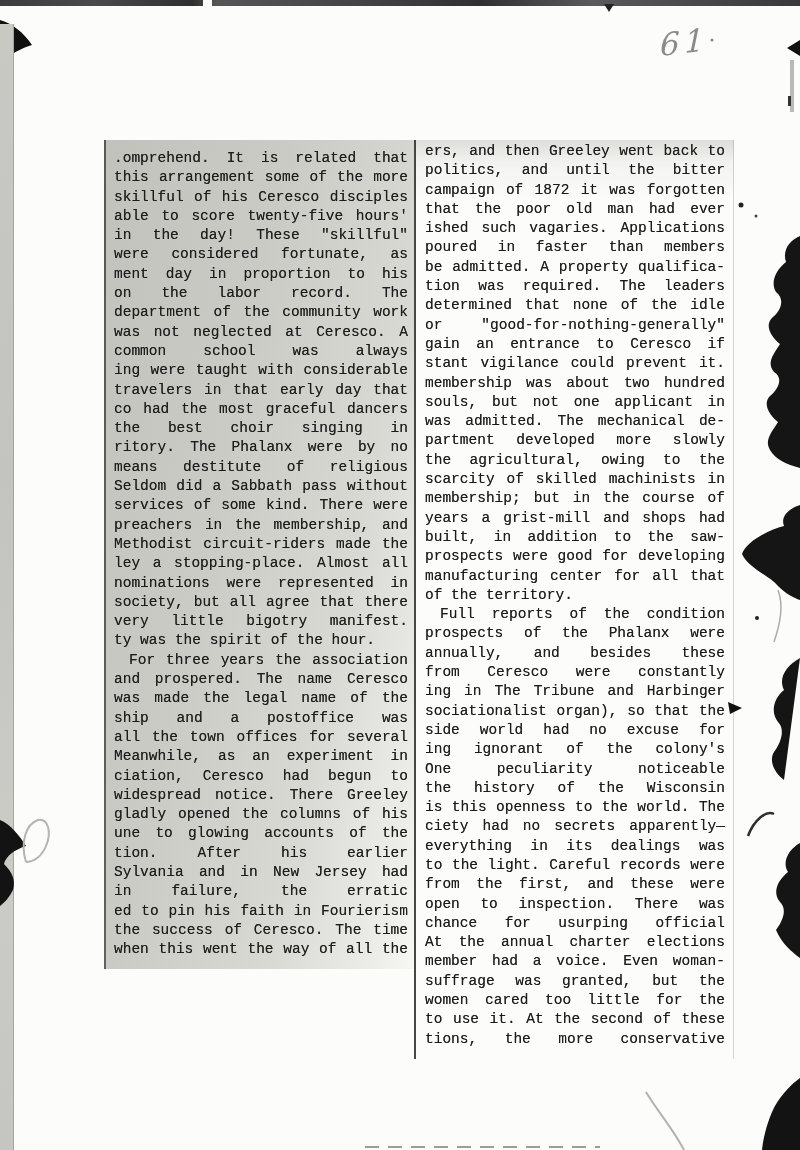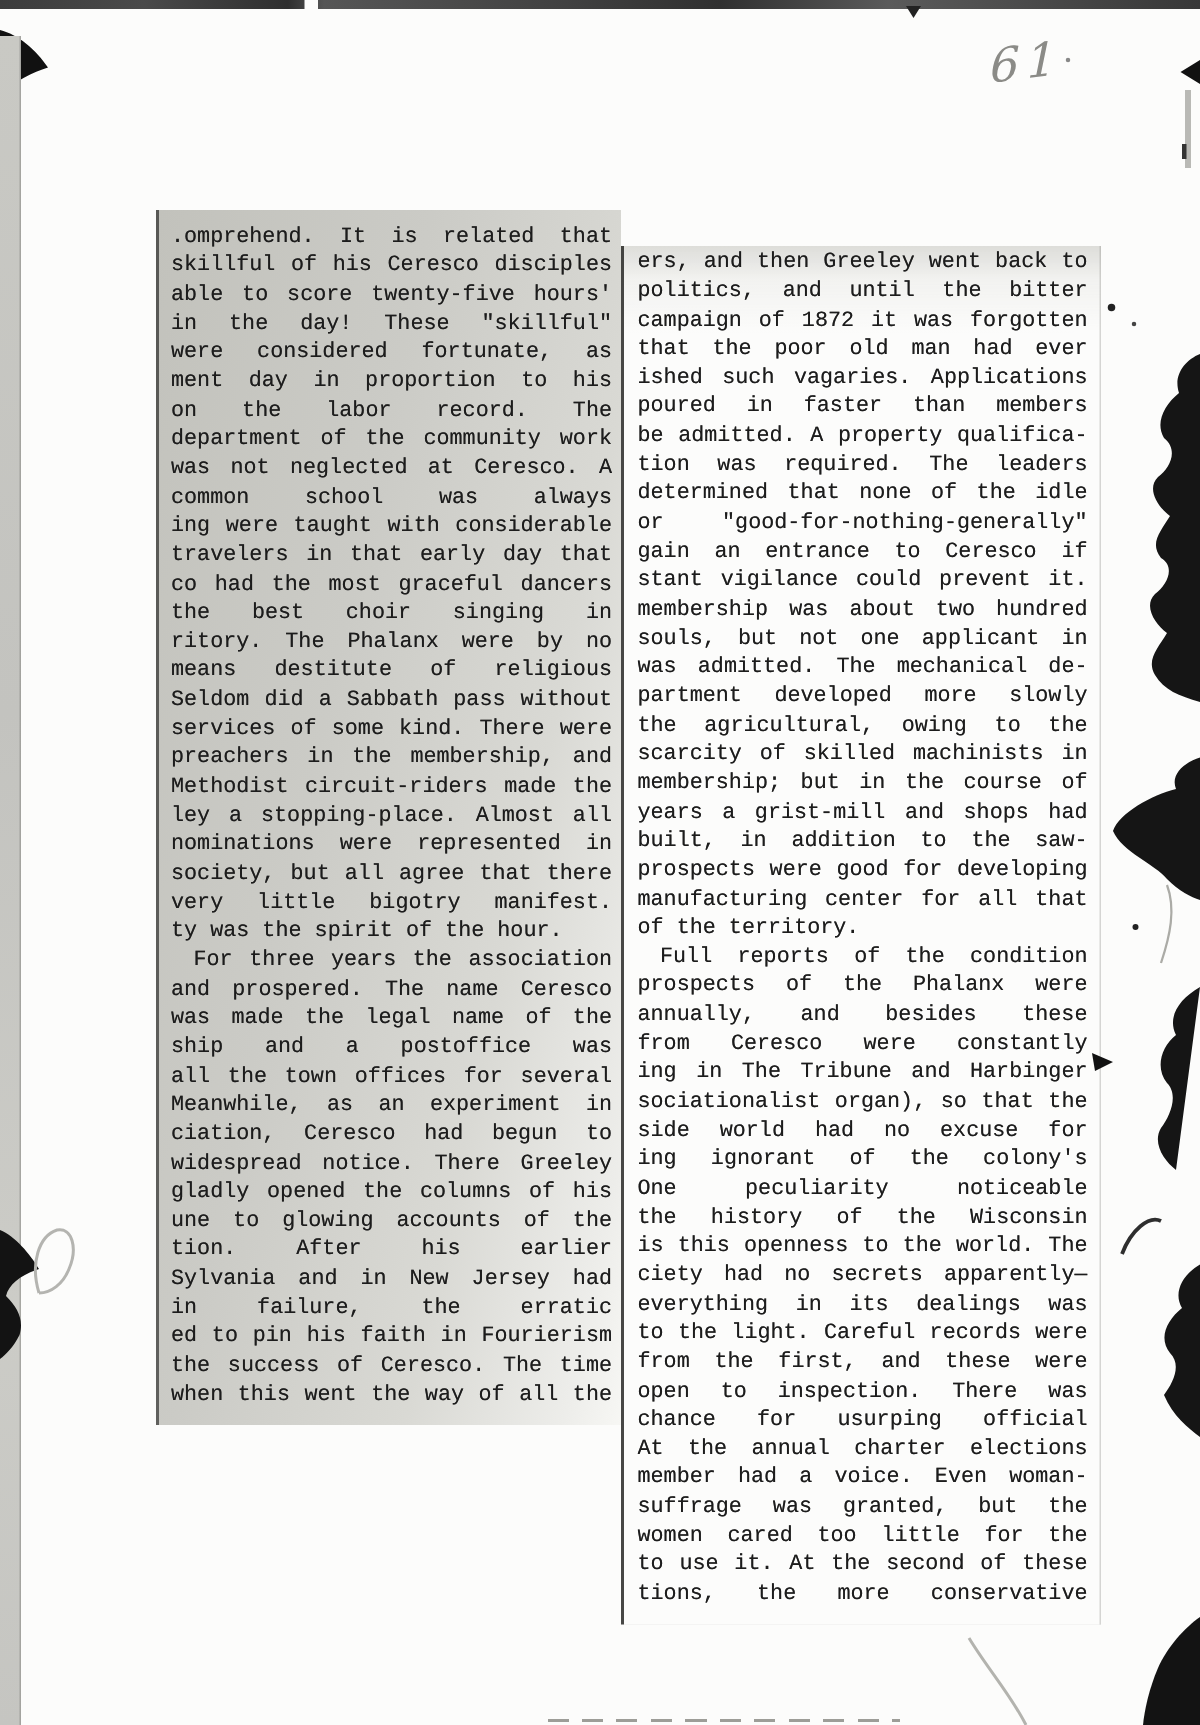--- a/index.html
+++ b/index.html
@@ -47,21 +47,20 @@
     padding:9px 6px 10px 8px;
     border-left:2px solid rgba(45,45,43,.75);
     background:linear-gradient(102deg,#c2c2bc 0%,#cbcbc6 38%,#d9d9d4 70%,#ededea 92%,#f7f7f4 100%);
   }
   .col-right{
     width:320px;
     padding:2px 8px 10px 9px;
     border-left:2px solid rgba(40,40,38,.85);
     border-right:1px solid rgba(140,140,135,.35);
     background:linear-gradient(180deg,rgba(196,196,190,.55) 0px,rgba(215,215,210,.28) 22px,rgba(255,255,255,0) 58px);
-    margin-top:24px;
   }
   .line{
     height:19.3px;line-height:19.3px;
     text-align:justify;text-align-last:justify;
     white-space:normal;overflow:hidden;
   }
   .line.end{text-align-last:left;}
   .line.indent{text-indent:15px;}
   
   .bottom-dashes{
@@ -87,20 +86,21 @@
   <svg class="svg-abs" style="left:0;top:780px" width="60" height="240">
     <path d="M0,40 C10,44 20,56 26,66 C14,70 6,76 4,84 C12,92 16,100 13,110 C9,118 4,123 0,126 Z" fill="#131313"></path>
     <path d="M26,82 C20,62 26,44 38,40 C48,38 52,52 46,66 C42,76 34,82 26,82" fill="none" stroke="#b4b4b0" stroke-width="2"></path>
   </svg>
 
   <div class="hand-num">61</div>
 
   <div class="clipping">
     <div class="col col-left">
         <div class="line">.omprehend.  It is related that under</div>
+        <div class="line">this arrangement some of the more</div>
         <div class="line">skillful of his Ceresco disciples were</div>
         <div class="line">able to score twenty-five hours' labor</div>
         <div class="line">in the day!  These "skillful" toilers</div>
         <div class="line">were considered fortunate, as each</div>
         <div class="line">ment day in proportion to his credit</div>
         <div class="line">on the labor record.  The educational</div>
         <div class="line">department of the community work</div>
         <div class="line">was not neglected at Ceresco.  A good</div>
         <div class="line">common school was always sustained</div>
         <div class="line">ing were taught with considerable suc-</div>

